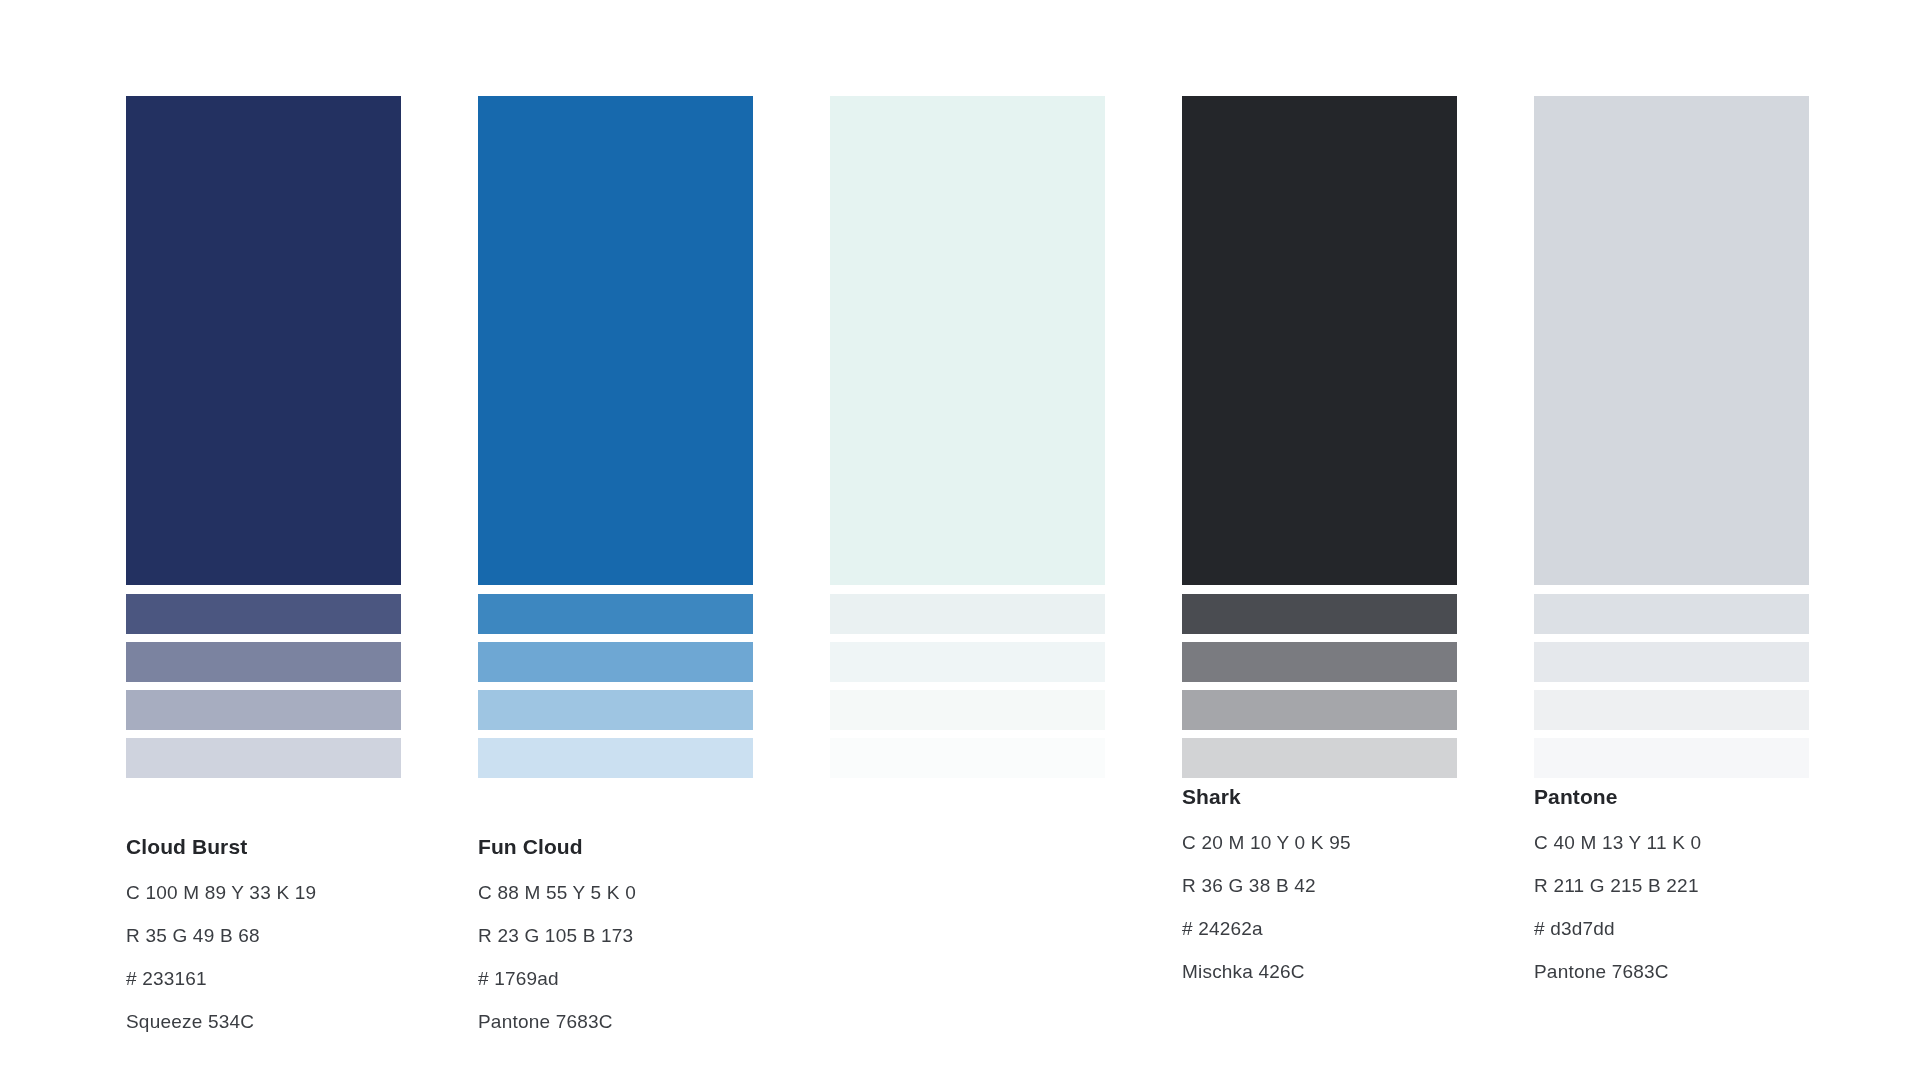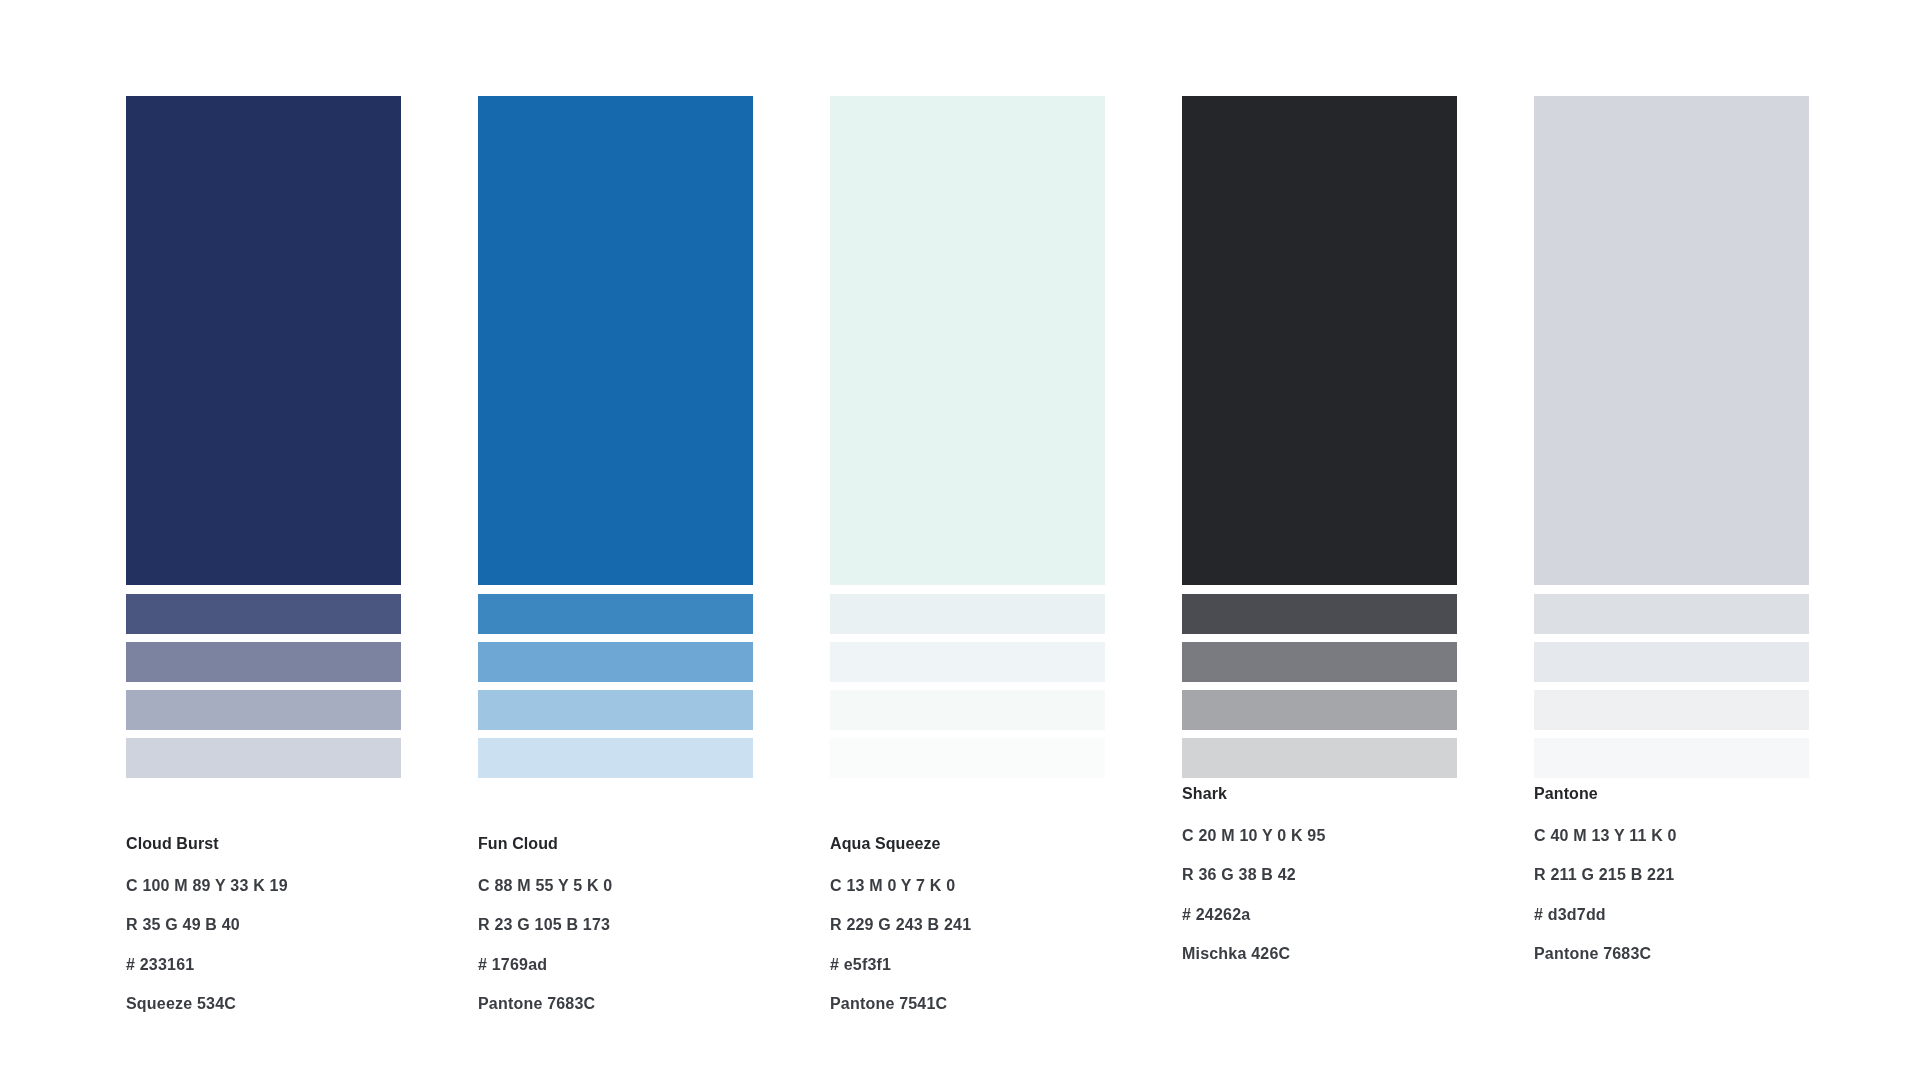--- a/index.html
+++ b/index.html
@@ -59,31 +59,31 @@
     height: 40px;
   }
 
   .color-info {
     margin-top: 56px;
     display: flex;
     flex-direction: column;
   }
 
   .color-name {
-    font-size: 16px;
+    font-size: 21px;
     font-weight: bold;
     color: #24262a;
     letter-spacing: 0.1px;
     line-height: 1.2;
     margin-bottom: 23px;
   }
 
   .color-spec {
-    font-size: 16px;
-    font-weight: 700;
+    font-size: 19px;
+    font-weight: 400;
     color: #3a3d42;
     line-height: 1.2;
     margin-bottom: 20px;
     letter-spacing: 0.2px;
   }
 
   .color-spec:last-child {
     margin-bottom: 0;
   }
 </style>
@@ -97,21 +97,21 @@
       <div class="main-swatch" style="background-color: rgb(35, 49, 97);"></div>
       <div class="tint-stack">
         <div class="tint-swatch" style="background-color: rgb(75, 86, 128);"></div>
         <div class="tint-swatch" style="background-color: rgb(123, 131, 160);"></div>
         <div class="tint-swatch" style="background-color: rgb(167, 173, 192);"></div>
         <div class="tint-swatch" style="background-color: rgb(207, 211, 222);"></div>
       </div>
       <div class="color-info">
         <div class="color-name">Cloud Burst</div>
         <div class="color-spec">C 100 M 89 Y 33 K 19</div>
-        <div class="color-spec">R 35 G 49 B 40</div>
+        <div class="color-spec">R 35 G 49 B 68</div>
         <div class="color-spec"># 233161</div>
         <div class="color-spec">Squeeze 534C</div>
       </div>
     </div>
 
     <div class="swatch-column">
       <div class="main-swatch" style="background-color: rgb(23, 105, 173);"></div>
       <div class="tint-stack">
         <div class="tint-swatch" style="background-color: rgb(61, 135, 192);"></div>
         <div class="tint-swatch" style="background-color: rgb(110, 167, 211);"></div>
@@ -127,27 +127,20 @@
       </div>
     </div>
 
     <div class="swatch-column">
       <div class="main-swatch" style="background-color: rgb(229, 243, 241);"></div>
       <div class="tint-stack">
         <div class="tint-swatch" style="background-color: rgb(234, 241, 242);"></div>
         <div class="tint-swatch" style="background-color: rgb(239, 245, 246);"></div>
         <div class="tint-swatch" style="background-color: rgb(245, 249, 248);"></div>
         <div class="tint-swatch" style="background-color: rgb(250, 252, 252);"></div>
-      </div>
-      <div class="color-info">
-        <div class="color-name">Aqua Squeeze</div>
-        <div class="color-spec">C 13 M 0 Y 7 K 0</div>
-        <div class="color-spec">R 229 G 243 B 241</div>
-        <div class="color-spec"># e5f3f1</div>
-        <div class="color-spec">Pantone 7541C</div>
       </div>
     </div>
 
     <div class="swatch-column offset-down">
       <div class="main-swatch" style="background-color: rgb(36, 38, 42);"></div>
       <div class="tint-stack">
         <div class="tint-swatch" style="background-color: rgb(74, 76, 81);"></div>
         <div class="tint-swatch" style="background-color: rgb(122, 123, 128);"></div>
         <div class="tint-swatch" style="background-color: rgb(165, 166, 170);"></div>
         <div class="tint-swatch" style="background-color: rgb(210, 211, 213);"></div>

